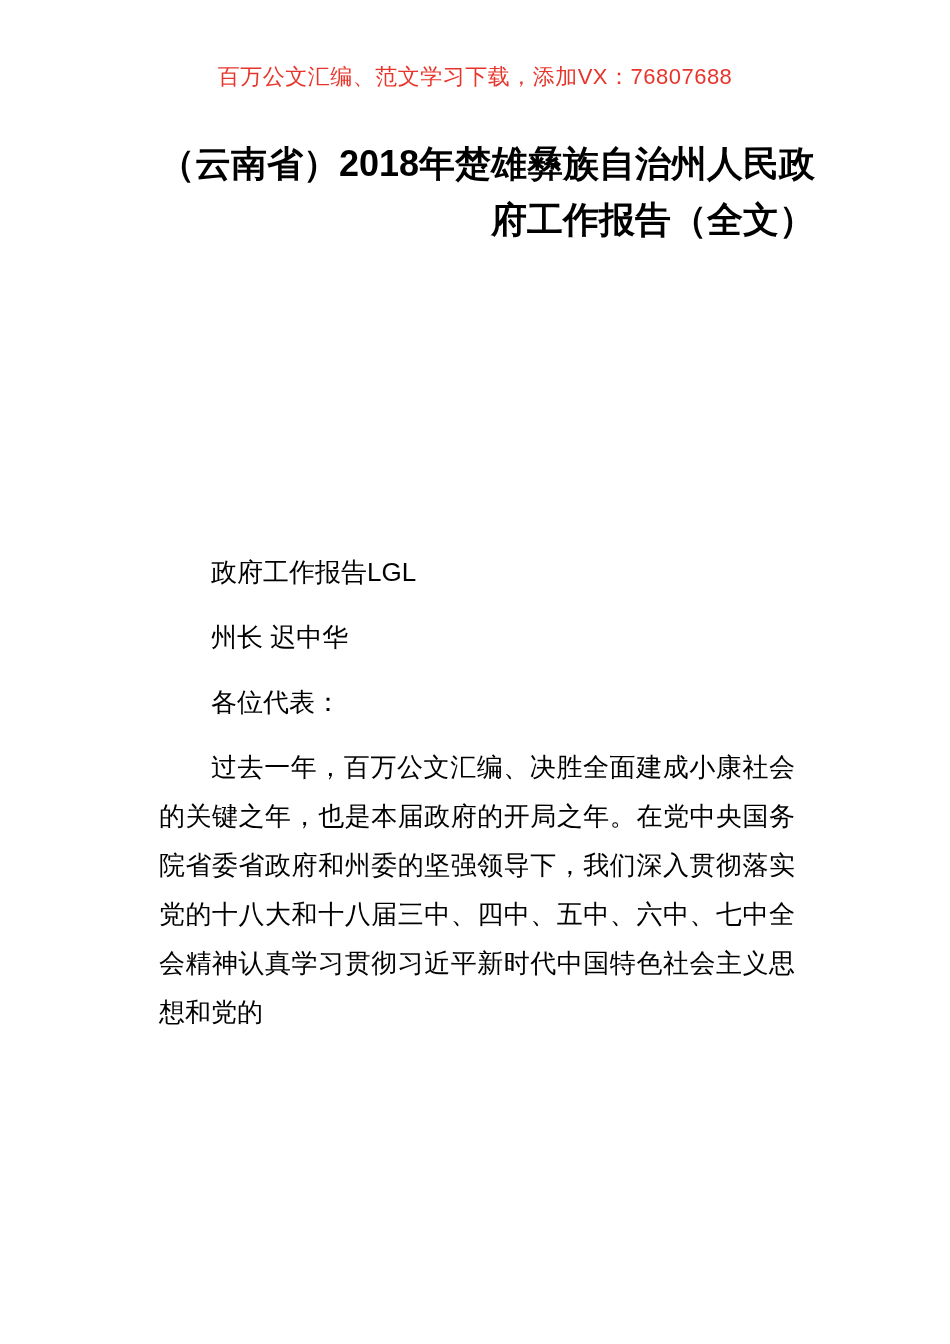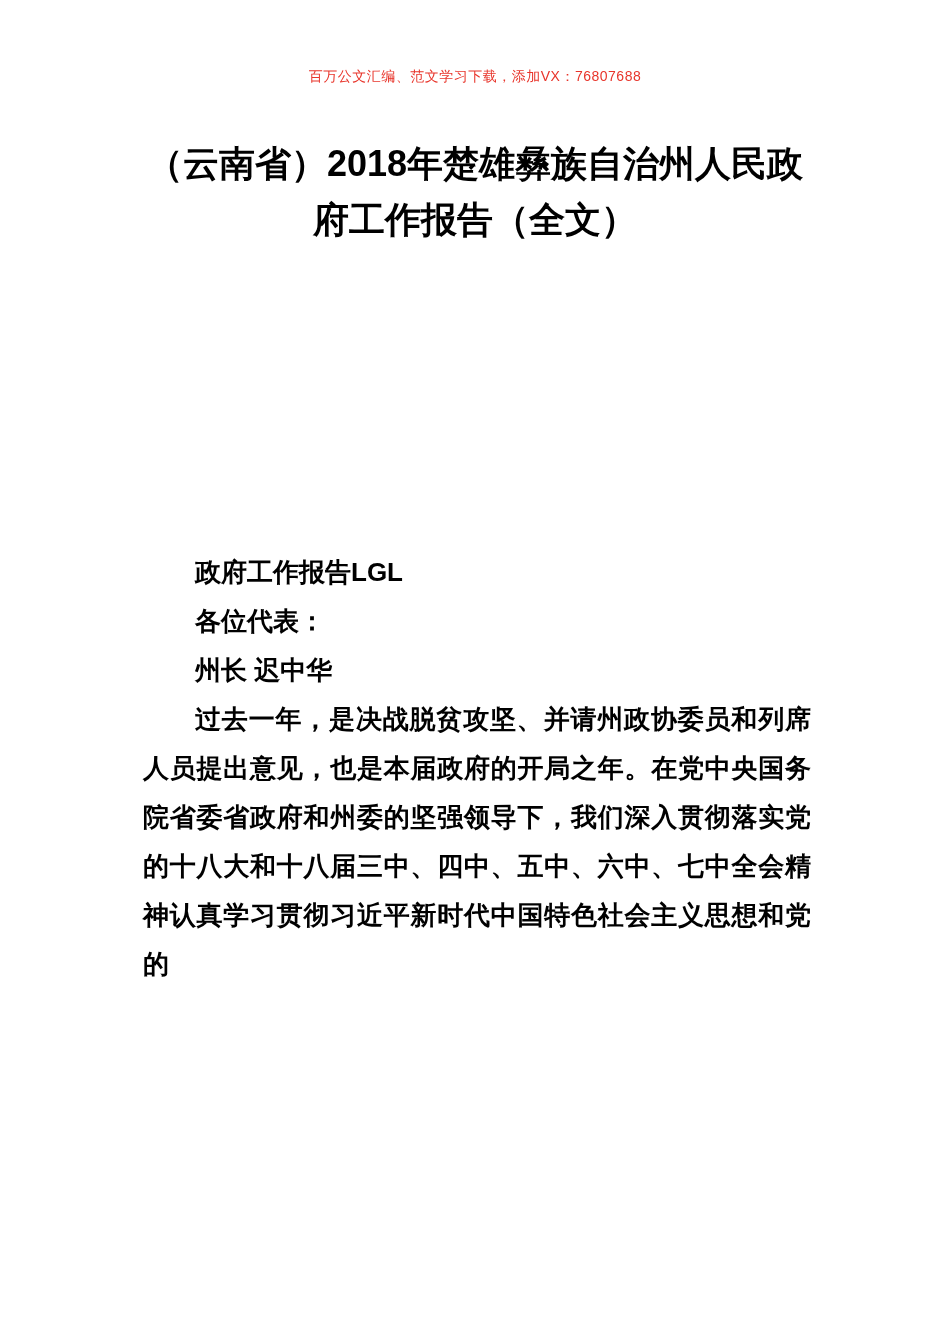--- a/index.html
+++ b/index.html
@@ -17,58 +17,57 @@
   .page {
     position: relative;
     width: 950px;
     height: 1344px;
     background: var(--color-page-background, #ffffff);
   }
   .notice {
     margin: 0;
     padding-top: 63px;
     text-align: center;
-    font-size: 14px;
+    font-size: 22px;
     line-height: 27px;
     color: var(--color-accent-red, #e8352b);
     letter-spacing: 0.5px;
   }
   .doc-title {
     width: 680px;
     margin: 46px auto 0 auto;
-    text-align: center;
+    text-align: right;
     font-size: 36px;
     font-weight: bold;
     line-height: 56px;
     color: var(--color-text, #000000);
   }
   .content {
     margin-top: 300px;
     padding-left: 143px;
     width: 668px;
     font-size: 26px;
     line-height: 49px;
     text-align: justify;
   }
   .content p {
-    margin: 0;
+    margin: 16px;
     padding: 0;
     text-indent: 2em;
-    font-weight: bold;
   }
 </style>
 </head>
 <body>
 
 <div class="page">
 
   <p class="notice">百万公文汇编、范文学习下载，添加VX：76807688</p>
 
   <h1 class="doc-title">（云南省）2018年楚雄彝族自治州人民政府工作报告（全文）</h1>
 
   <div class="content">
     <p>政府工作报告LGL</p>
+    <p>州长 迟中华</p>
     <p>各位代表：</p>
-    <p>州长 迟中华</p>
-    <p>过去一年，是决战脱贫攻坚、并请州政协委员和列席人员提出意见，也是本届政府的开局之年。在党中央国务院省委省政府和州委的坚强领导下，我们深入贯彻落实党的十八大和十八届三中、四中、五中、六中、七中全会精神认真学习贯彻习近平新时代中国特色社会主义思想和党的</p>
+    <p>过去一年，百万公文汇编、决胜全面建成小康社会的关键之年，也是本届政府的开局之年。在党中央国务院省委省政府和州委的坚强领导下，我们深入贯彻落实党的十八大和十八届三中、四中、五中、六中、七中全会精神认真学习贯彻习近平新时代中国特色社会主义思想和党的</p>
   </div>
 
 </div>
 
 </body></html>

